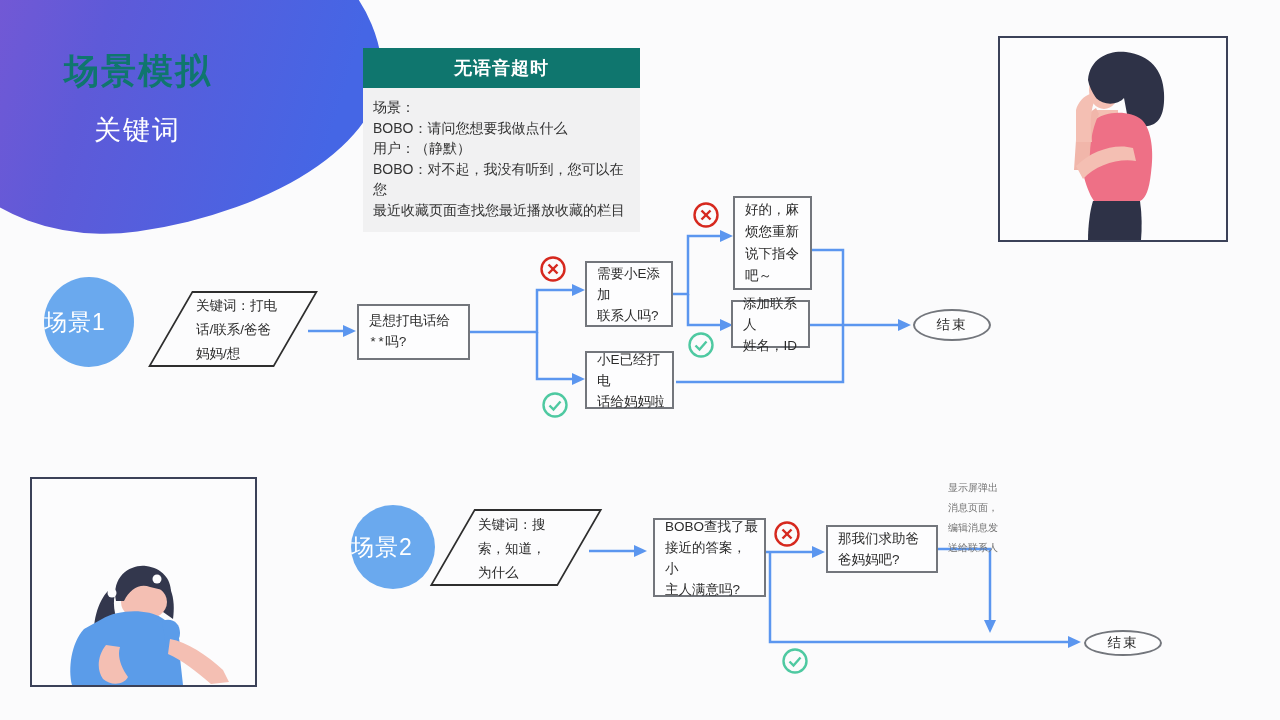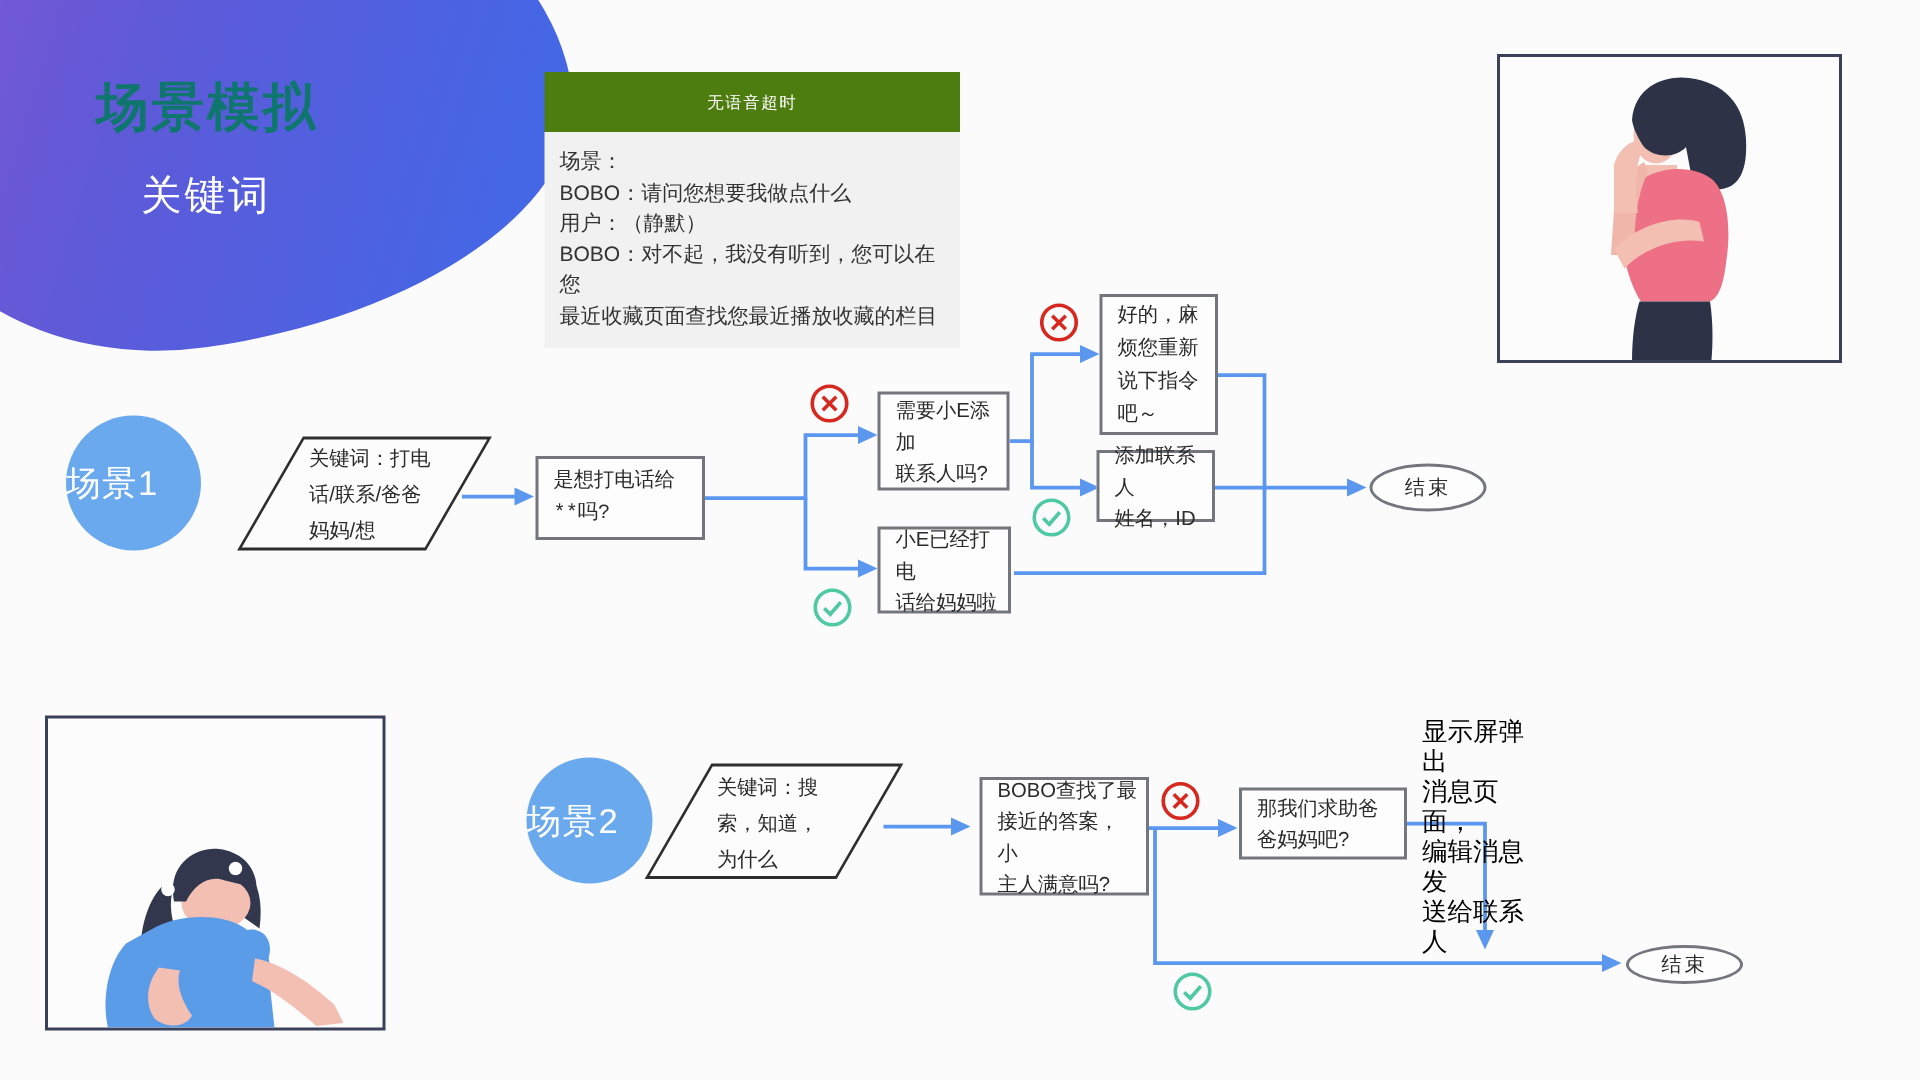--- a/index.html
+++ b/index.html
@@ -11,59 +11,59 @@
   .blob{
     position:absolute;left:-78px;top:-96px;width:458px;height:324px;
     background:linear-gradient(115deg,#8657d2 0%,#5e5ad8 40%,#4566e5 85%);
     border-radius:46% 54% 58% 42% / 52% 58% 42% 48%;
     transform:rotate(-8deg);z-index:1;
   }
   .title{position:absolute;left:64px;top:48px;font-size:35px;font-weight:bold;color:#0f766e;letter-spacing:2px;z-index:2;}
   .subtitle{position:absolute;left:94px;top:112px;font-size:27px;color:#fff;letter-spacing:2px;z-index:2;}
   
   .dialog{position:absolute;left:363px;top:48px;width:277px;z-index:3;}
-  .dialog-header{height:40px;background:#4d7c0f;color:#fff;font-size:11px;font-weight:normal;
+  .dialog-header{height:40px;background:#0f766e;color:#fff;font-size:18px;font-weight:bold;
     display:flex;align-items:center;justify-content:center;letter-spacing:1px;}
   .dialog-body{background:#f1f1f2;padding:9px 10px 12px 10px;font-size:14px;line-height:20.5px;color:#333;}
   
   .frame{position:absolute;background:#fcfcfd;border:2px solid #3b4158;box-sizing:border-box;z-index:2;}
   .frame-tr{left:998px;top:36px;width:230px;height:206px;}
   .frame-bl{left:30px;top:477px;width:227px;height:210px;}
   
   .connectors{position:absolute;left:0;top:0;width:1280px;height:720px;z-index:4;pointer-events:none;}
   
   .badge{position:absolute;background:#6aa9ee;border-radius:50%;color:#fff;
     display:flex;align-items:center;font-size:23px;letter-spacing:1px;z-index:5;}
   .badge-s1{left:44px;top:277px;width:90px;height:90px;}
   .badge-s2{left:351px;top:505px;width:84px;height:84px;}
   .pgram{position:absolute;z-index:5;}
   .pgram .shape{position:absolute;left:0;top:0;right:0;bottom:0;
     transform:skewX(-30deg);border:2px solid #2e2e2e;background:#fcfcfd;box-sizing:border-box;}
   .pgram .ptext{position:relative;font-size:13.5px;line-height:24px;white-space:pre-line;z-index:1;}
-  .pgram-s1{left:180px;top:291px;width:126px;height:76px;}
+  .pgram-s1{left:170px;top:291px;width:126px;height:76px;}
   .pgram-s1 .ptext{padding:3px 0 0 26px;}
   .pgram-s2{left:452px;top:509px;width:128px;height:77px;}
   .pgram-s2 .ptext{padding:4px 0 0 26px;}
   .box{position:absolute;background:#fdfdfe;border:2px solid #73767c;box-sizing:border-box;
     display:flex;align-items:center;font-size:13.5px;line-height:21px;color:#2b2b2b;
     padding:4px 6px 4px 10px;white-space:pre-line;z-index:5;}
   .box-q1{left:357px;top:304px;width:113px;height:56px;font-family:Liberation Mono, monospace;}
   .box-b{left:585px;top:261px;width:88px;height:66px;}
   .box-c{left:585px;top:351px;width:89px;height:58px;}
   .box-d{left:733px;top:196px;width:79px;height:94px;line-height:22px;}
   .box-e{left:731px;top:300px;width:79px;height:48px;}
   .box-f{left:653px;top:518px;width:113px;height:79px;}
   .box-g{left:826px;top:525px;width:112px;height:48px;}
   .endcap{position:absolute;border:2px solid #73767c;border-radius:50%;background:#fdfdfe;
     display:flex;align-items:center;justify-content:center;font-size:13.5px;
     letter-spacing:2px;box-sizing:border-box;z-index:5;}
   .end-s1{left:913px;top:309px;width:78px;height:32px;}
   .end-s2{left:1084px;top:630px;width:78px;height:26px;}
-  .note{position:absolute;left:948px;top:478px;width:80px;font-size:17px;line-height:20px;
-    color:#000000;white-space:pre-line;z-index:5;}
+  .note{position:absolute;left:948px;top:478px;width:80px;font-size:10px;line-height:20px;
+    color:#737373;white-space:pre-line;z-index:5;}
   .mark{position:absolute;width:28px;height:28px;z-index:6;}
 </style>
 </head>
 <body>
 
 <div class="canvas">
 
   <div class="blob"></div>
   <div class="title">场景模拟</div>
   <div class="subtitle">关键词</div>

